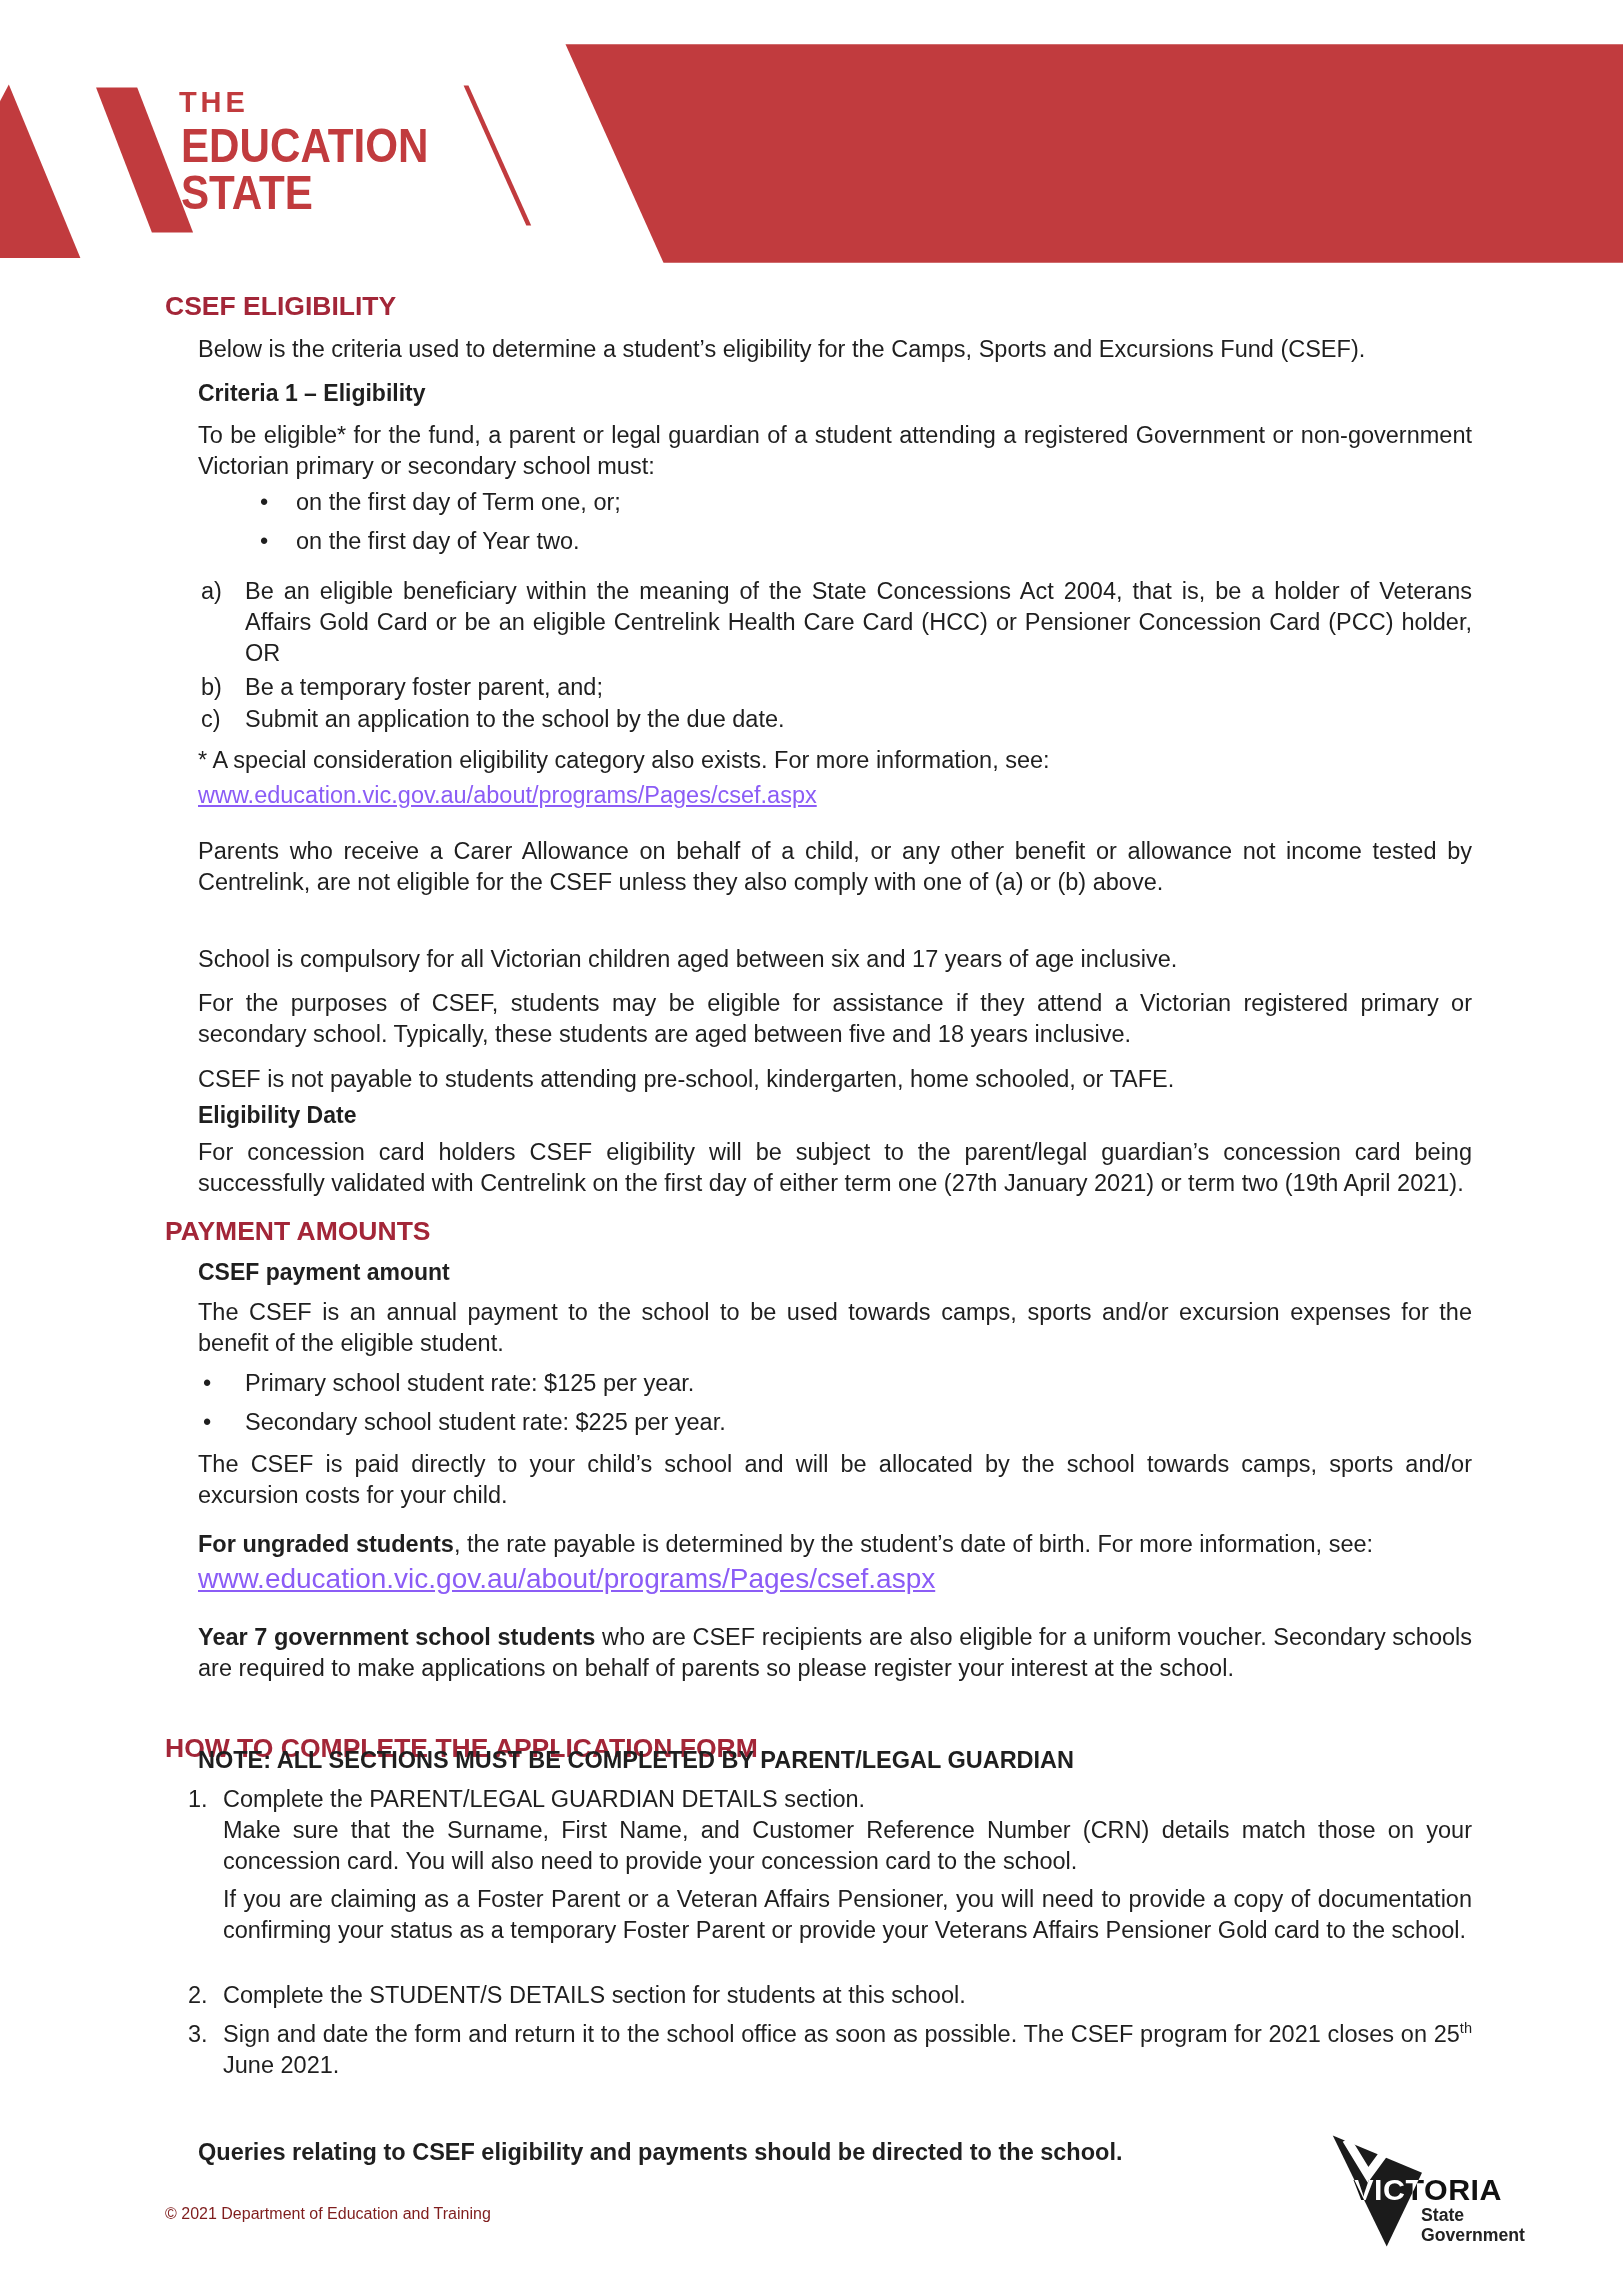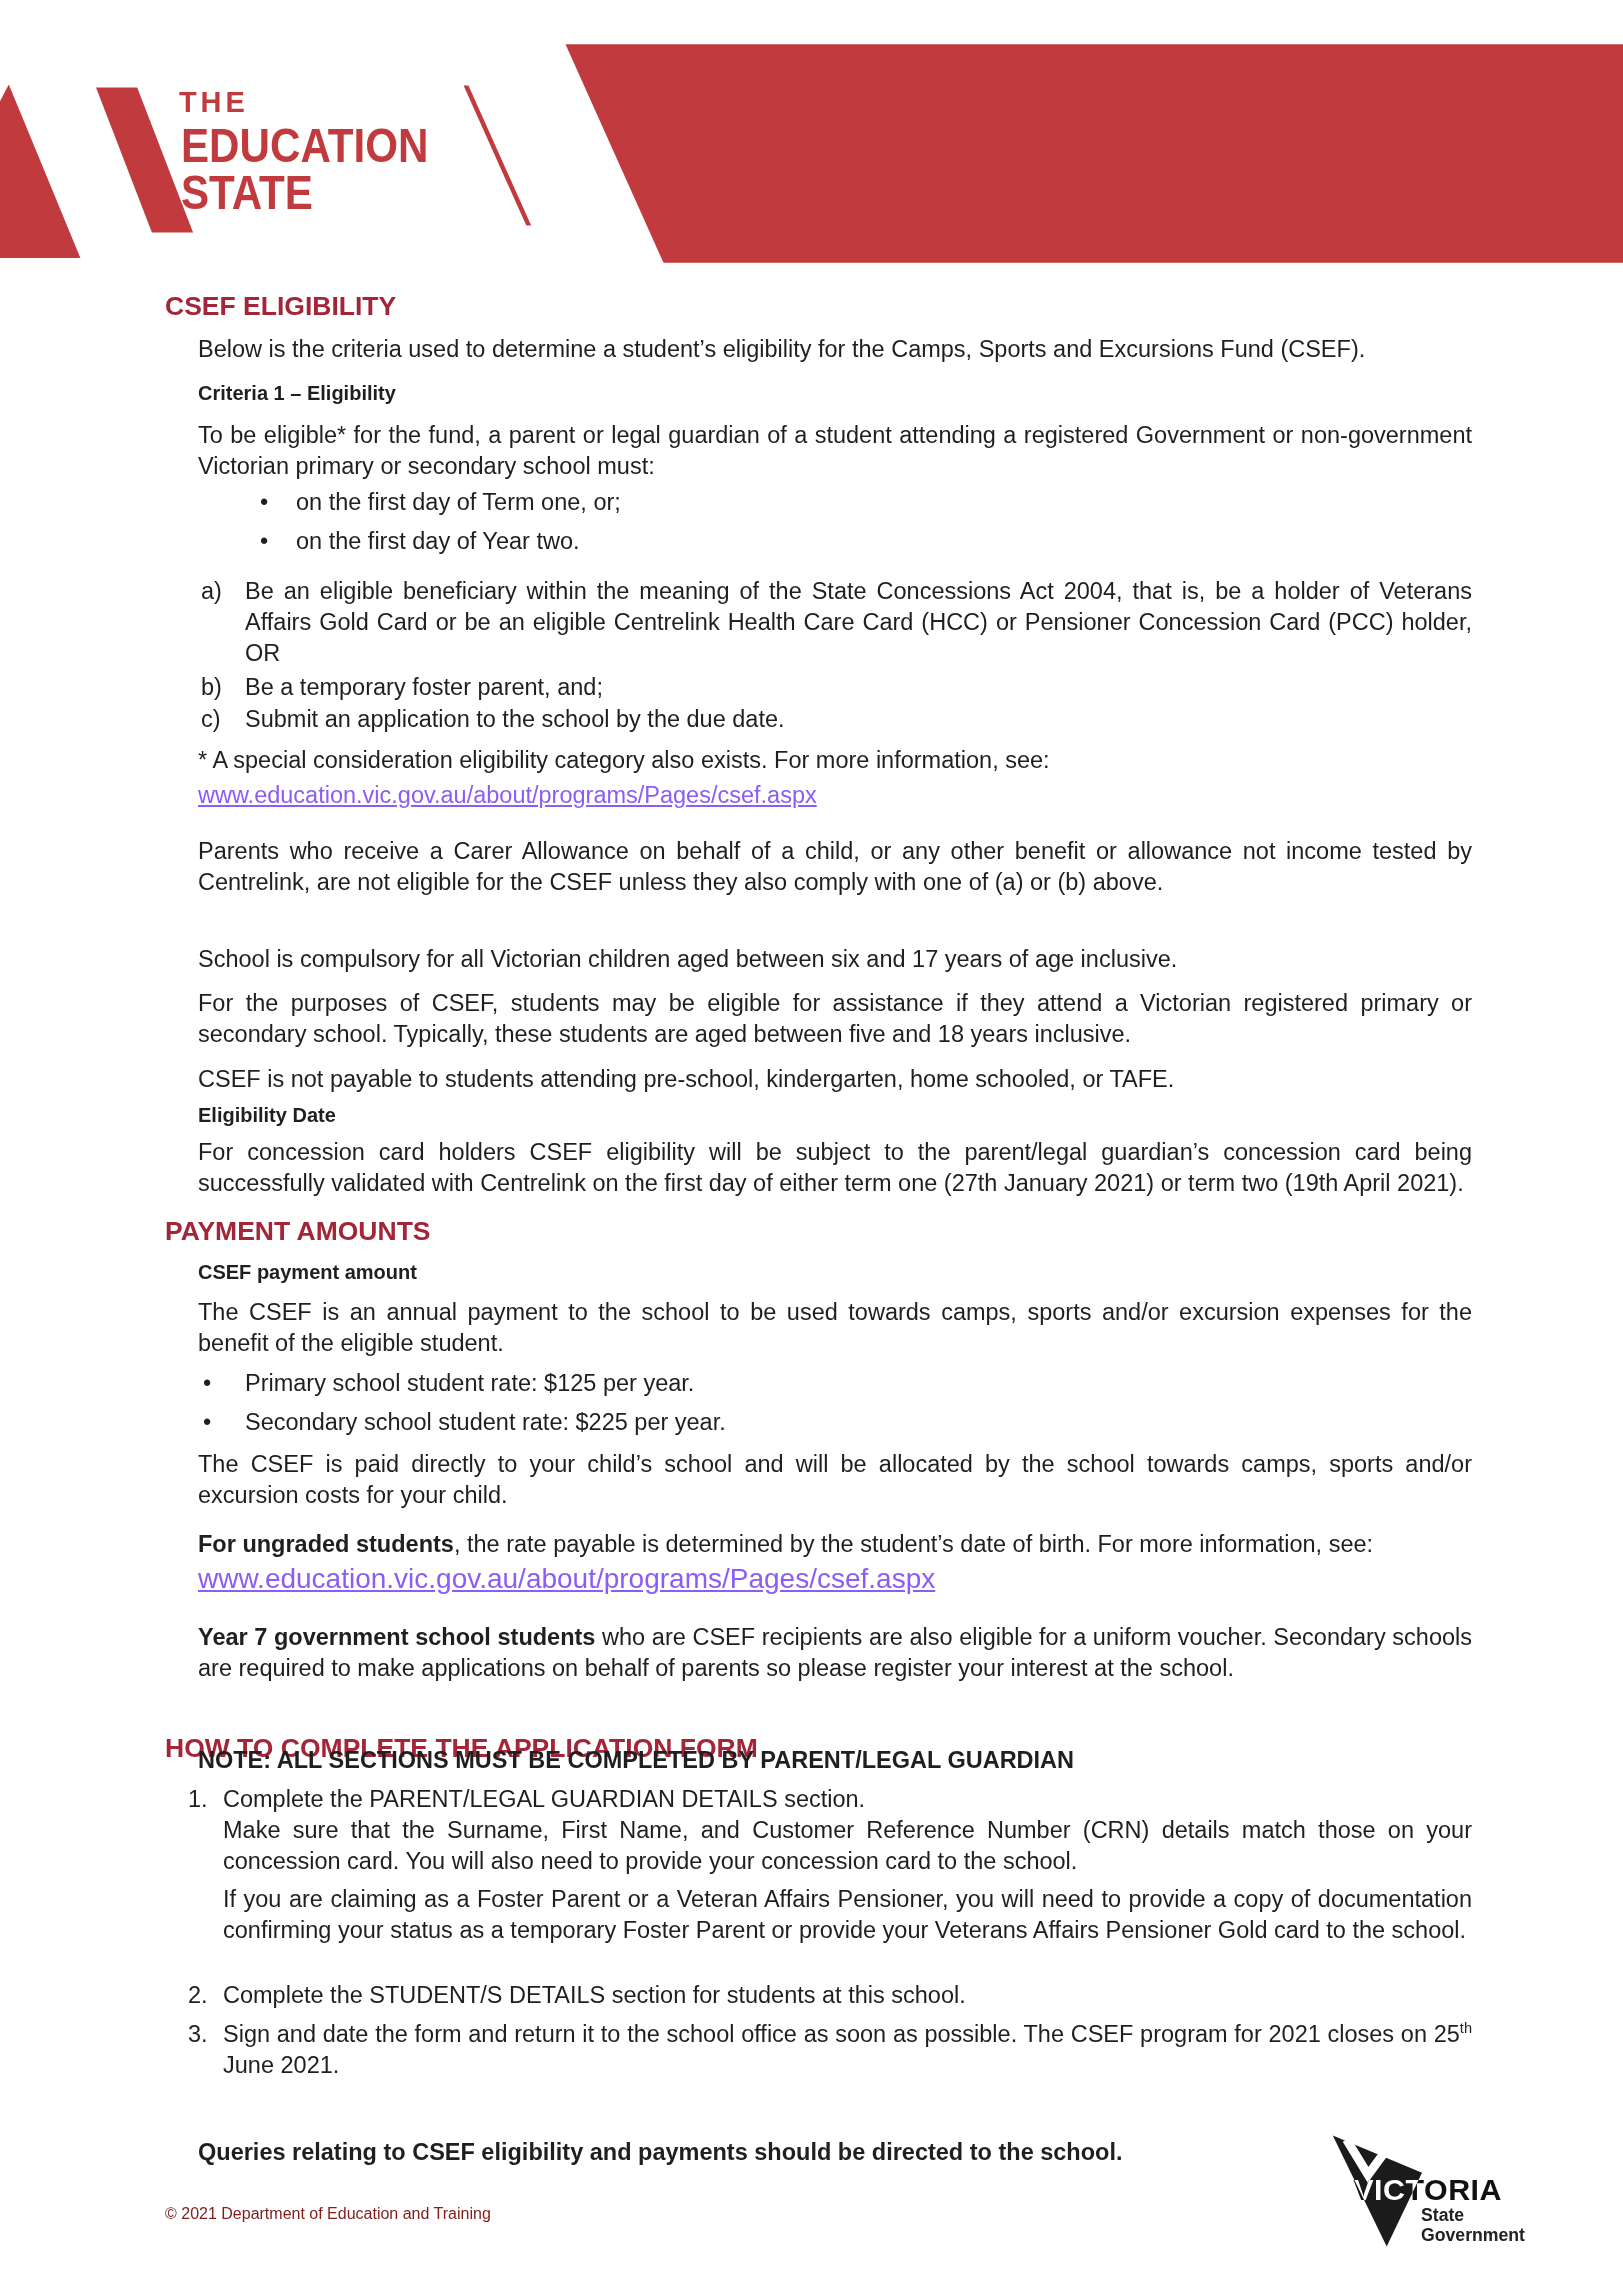--- a/index.html
+++ b/index.html
@@ -25,21 +25,21 @@
     color:#C13B3E;letter-spacing:0px;
     transform:scaleX(0.86);transform-origin:left top;
     white-space:nowrap;
   }
   
   .sec-head{
     font-size:26.5px;font-weight:700;color:#A32638;
     line-height:29px;white-space:nowrap;
   }
   .sub-head{
-    font-size:20px;font-weight:700;color:#1f1f1f;
+    font-size:23px;font-weight:700;color:#1f1f1f;
     line-height:27.4px;white-space:nowrap;
   }
   .body-p{
     font-size:23.5px;line-height:31px;color:#1f1f1f;
     text-align:justify;
   }
   .nowrap{white-space:nowrap;}
   .b{font-weight:700;}
   .row{display:flex;align-items:flex-start;}
   .marker{flex:0 0 auto;font-size:23.5px;line-height:31px;color:#1f1f1f;}

